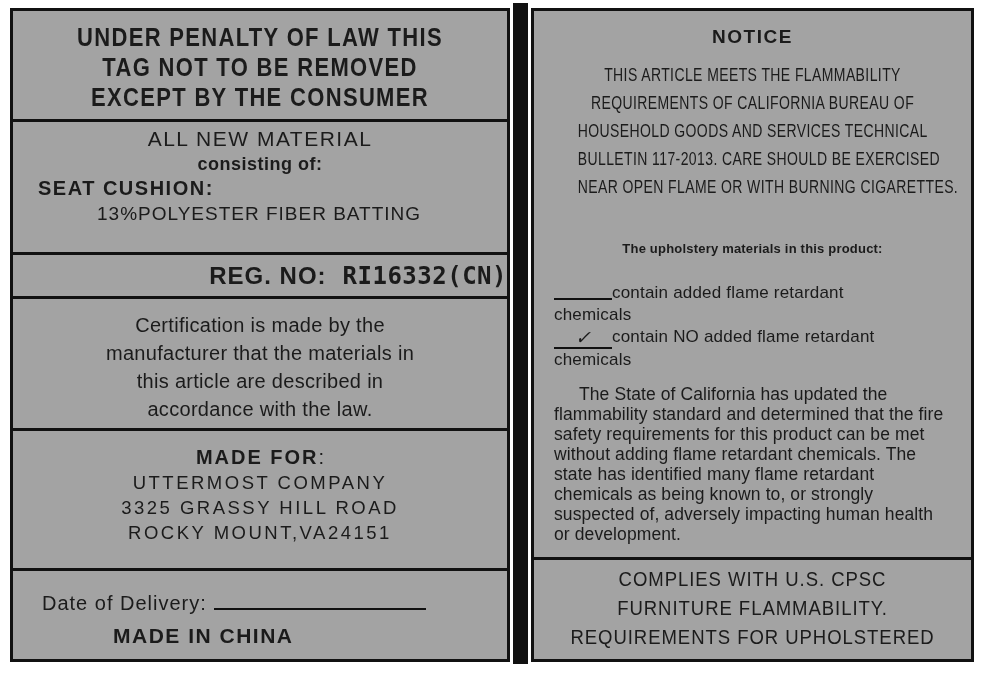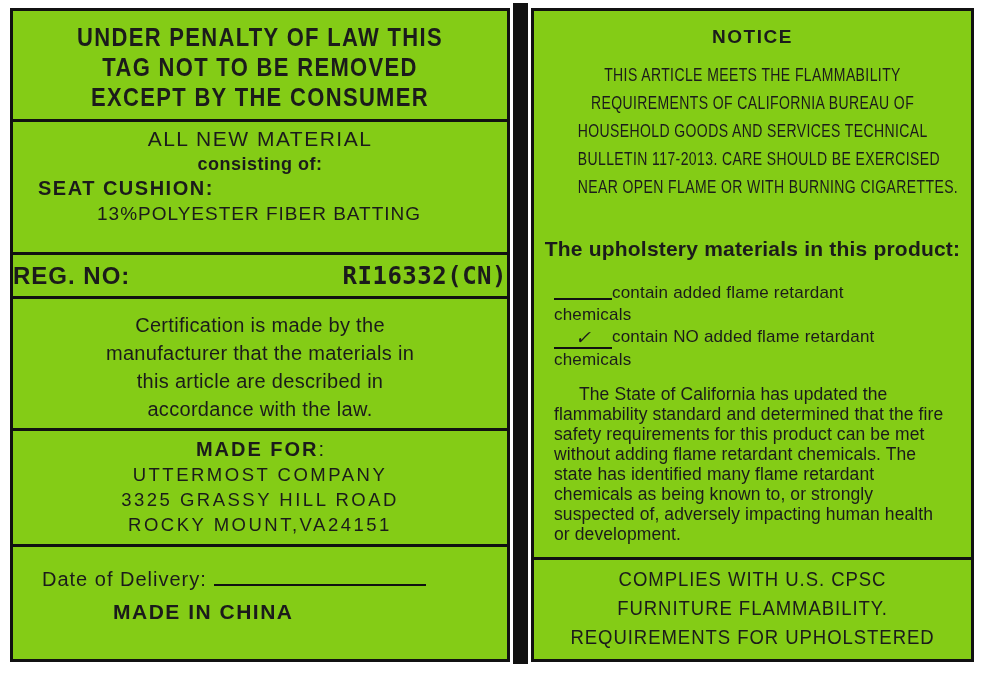--- a/index.html
+++ b/index.html
@@ -1,56 +1,56 @@
 <!DOCTYPE html>
 <html><head>
 <meta charset="utf-8">
 <style>
   html,body{margin:0;padding:0;}
   body{
     width:987px;height:675px;position:relative;background:#ffffff;
     font-family:"Liberation Sans", sans-serif;color:#1b1b1b;
     -webkit-font-smoothing:antialiased;
   }
-  .panel{position:absolute;border:3px solid #111;box-sizing:border-box;background:#84cc16;}
+  .panel{position:absolute;border:3px solid #111;box-sizing:border-box;background:#a3a3a3;}
   .left-panel{left:10px;top:8px;width:500px;height:654px;display:flex;flex-direction:column;}
   .right-panel{left:531px;top:8px;width:443px;height:654px;display:flex;flex-direction:column;}
   .divider-bar{position:absolute;left:513px;top:3px;width:15px;height:661px;background:#111;}
 
   .sec{box-sizing:border-box;border-bottom:3px solid #111;}
   .sec:last-child{border-bottom:none;flex:1;}
 
   
   .s-penalty{height:111px;padding-top:11px;text-align:center;}
   .penalty-line{font-weight:bold;font-size:25px;line-height:30px;letter-spacing:1.5px;white-space:nowrap;transform:scaleX(0.88);}
   .s-material{height:133px;padding-top:4px;}
   .mat-heading{font-weight:normal;font-size:21px;line-height:26px;letter-spacing:1.5px;text-align:center;}
   .mat-sub{font-weight:bold;font-size:18px;line-height:24px;letter-spacing:0.5px;text-align:center;}
   .mat-part{font-weight:bold;font-size:20px;line-height:25px;letter-spacing:1.5px;padding-left:25px;}
   .mat-content{font-size:19px;line-height:25px;letter-spacing:1px;padding-left:84px;white-space:nowrap;}
-  .s-reg{height:44px;display:flex;align-items:center;justify-content:space-between;}
+  .s-reg{height:44px;display:flex;align-items:center;justify-content:flex-end;}
   .reg-label{font-weight:bold;font-size:24px;letter-spacing:1px;}
   .reg-value{font-family:"DejaVu Sans Mono", monospace;font-weight:bold;font-size:24px;letter-spacing:0.5px;margin-left:16px;}
   .s-cert{height:132px;padding-top:12px;text-align:center;}
   .cert-line{font-size:20px;line-height:28px;letter-spacing:0.3px;}
-  .s-madefor{height:116px;padding-top:5px;text-align:center;}
+  .s-madefor{height:140px;padding-top:13px;text-align:center;}
   .mf-heading{font-size:20px;line-height:26px;}
   .mf-heading .bold{font-weight:bold;letter-spacing:2px;}
   .addr-line{font-size:18.5px;line-height:25px;letter-spacing:2.5px;white-space:nowrap;}
   .s-delivery{padding-top:17px;}
   .del-row{font-size:20px;letter-spacing:1px;padding-left:29px;line-height:26px;}
   .del-blank{display:inline-block;width:212px;border-bottom:2px solid #111;height:1em;margin-left:7px;}
   .origin-line{font-weight:bold;font-size:21px;letter-spacing:1.5px;padding-left:100px;margin-top:8px;}
 
   
   .s-notice{height:549px;}
   .notice-title{font-weight:bold;font-size:19px;letter-spacing:1.5px;text-align:center;margin-top:14px;line-height:24px;}
   .notice-par{margin-top:12px;text-align:center;}
   .notice-line{font-size:17.5px;line-height:28px;white-space:nowrap;transform:scaleX(0.8);letter-spacing:0.5px;}
-  .uph-heading{font-weight:bold;font-size:21px;text-align:center;margin-top:36px;line-height:24px;letter-spacing:0.2px;}
+  .uph-heading{font-weight:bold;font-size:13px;text-align:center;margin-top:36px;line-height:24px;letter-spacing:0.2px;}
   .options{margin-top:18px;padding-left:20px;}
   .option-row{font-size:17px;line-height:22px;max-width:352px;letter-spacing:0.2px;}
   .opt-blank{display:inline-block;width:58px;border-bottom:2px solid #111;text-align:center;height:19px;line-height:19px;vertical-align:-2px;}
   .checkmark{font-size:19px;font-style:italic;}
   .state-par{margin-top:13px;padding:0 18px 0 20px;font-size:17.5px;line-height:20px;text-indent:25px;letter-spacing:0.1px;}
   .s-comply{padding-top:5px;text-align:center;}
   .comply-line{font-size:19.5px;line-height:29px;letter-spacing:1px;white-space:nowrap;transform:scaleX(0.95);}
 </style>
 </head>
 <body>

